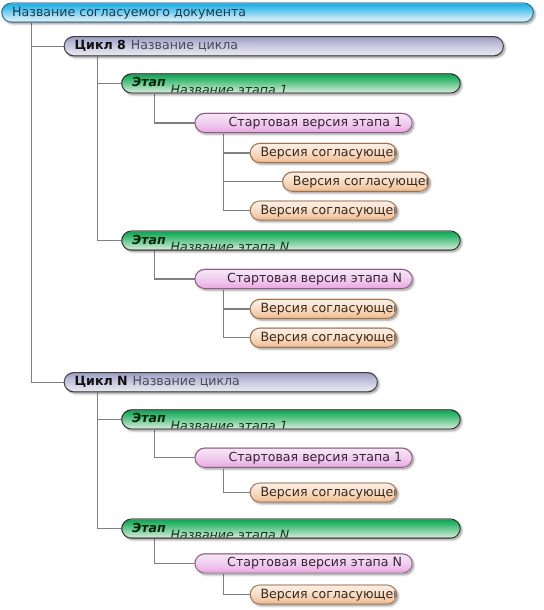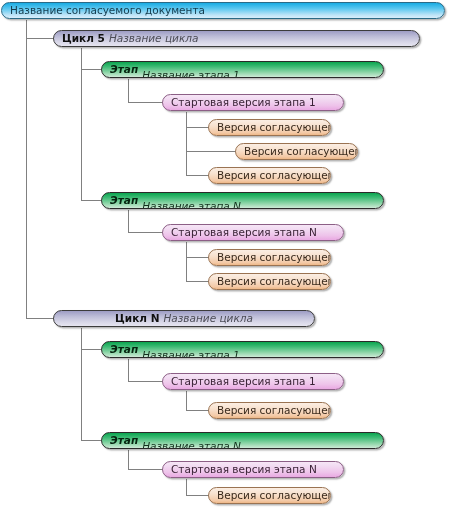--- a/index.html
+++ b/index.html
@@ -54,33 +54,34 @@
     border-radius: 9px;
     align-items: flex-end;
   }
   .n-root .lbl-plain { color: #143b4d; }
   
   .n-cycle {
     background: linear-gradient(to bottom, #9d9cc4 0%, #bcbcd7 35%, #d9d8e8 75%, #e6e5f0 100%);
     border-color: #3c3c3c;
   }
   .n-cycle .lbl-strong { color: #101010; }
-  .n-cycle .lbl-plain  { color: #4c4c56; font-style: italic; }
+  .n-cycle .lbl-plain  { color: #4c4c56; }
   
   .n-stage {
     background: linear-gradient(to bottom, #0aa54f 0%, #3cba74 30%, #8fd6a9 70%, #cdead6 100%);
     border-color: #2a2a2a;
     font-style: italic;
   }
   .n-stage .lbl-strong { color: #05230f; }
   .n-stage .lbl-plain  { color: #12321d; margin-top: 12px; }
   
   .n-start {
     background: linear-gradient(to bottom, #f6e6f6 0%, #f2dcf2 25%, #eec3ea 70%, #e9a9e2 100%);
     border-color: #8c5f86;
+    justify-content: flex-end;
   }
   .n-start .lbl-plain { color: #3a2236; }
   
   .n-appr {
     background: linear-gradient(to bottom, #fbeee3 0%, #f8e1ce 40%, #f3c9a6 85%, #eeb888 100%);
     border-color: #9a7352;
   }
   .n-appr .lbl-plain { color: #3a2a1c; }
 </style>
 </head>
@@ -103,21 +104,21 @@
       <path d="M 81.5 327.5 L 81.5 440.5 L 101.5 440.5" fill="none" stroke="#808080" stroke-width="1" shape-rendering="crispEdges"></path>
       <path d="M 128.5 358.5 L 128.5 381.5 L 162.5 381.5" fill="none" stroke="#808080" stroke-width="1" shape-rendering="crispEdges"></path>
       <path d="M 186.5 390.5 L 186.5 410.5 L 208.5 410.5" fill="none" stroke="#808080" stroke-width="1" shape-rendering="crispEdges"></path>
       <path d="M 128.5 449.5 L 128.5 469.5 L 162.5 469.5" fill="none" stroke="#808080" stroke-width="1" shape-rendering="crispEdges"></path>
       <path d="M 186.5 478.5 L 186.5 495.5 L 208.5 495.5" fill="none" stroke="#808080" stroke-width="1" shape-rendering="crispEdges"></path>
     </svg>
 <div class="node n-root" style="left: 1px; top: 2px; width: 444px;">
       <span class="lbl-plain">Название согласуемого документа</span>
     </div>
     <div class="node n-cycle" style="left: 53px; top: 30px; width: 367px;">
-      <span class="lbl-strong">Цикл 5</span>
+      <span class="lbl-strong">Цикл 8</span>
       <span class="lbl-plain">Название цикла</span>
     </div>
     <div class="node n-stage" style="left: 101px; top: 61px; width: 283px;">
       <span class="lbl-strong">Этап</span>
       <span class="lbl-plain">Название этапа 1</span>
     </div>
     <div class="node n-start" style="left: 162px; top: 94px; width: 182px;">
       <span class="lbl-plain">Стартовая версия этапа 1</span>
     </div>
     <div class="node n-appr" style="left: 208px; top: 119px; width: 123px;">
@@ -135,21 +136,21 @@
     </div>
     <div class="node n-start" style="left: 162px; top: 224px; width: 182px;">
       <span class="lbl-plain">Стартовая версия этапа N</span>
     </div>
     <div class="node n-appr" style="left: 208px; top: 249px; width: 123px;">
       <span class="lbl-plain">Версия согласующего 1</span>
     </div>
     <div class="node n-appr" style="left: 208px; top: 273px; width: 123px;">
       <span class="lbl-plain">Версия согласующего 2</span>
     </div>
-    <div class="node n-cycle" style="left: 53px; top: 310px; width: 262px; justify-content: center;">
+    <div class="node n-cycle" style="left: 53px; top: 310px; width: 262px;">
       <span class="lbl-strong">Цикл N</span>
       <span class="lbl-plain">Название цикла</span>
     </div>
     <div class="node n-stage" style="left: 101px; top: 341px; width: 283px;">
       <span class="lbl-strong">Этап</span>
       <span class="lbl-plain">Название этапа 1</span>
     </div>
     <div class="node n-start" style="left: 162px; top: 373px; width: 182px;">
       <span class="lbl-plain">Стартовая версия этапа 1</span>
     </div>

